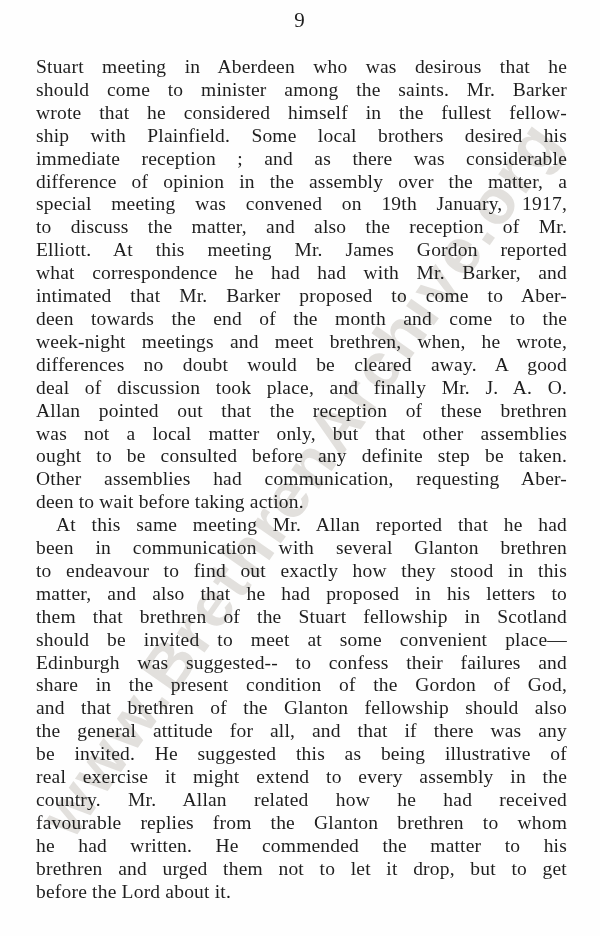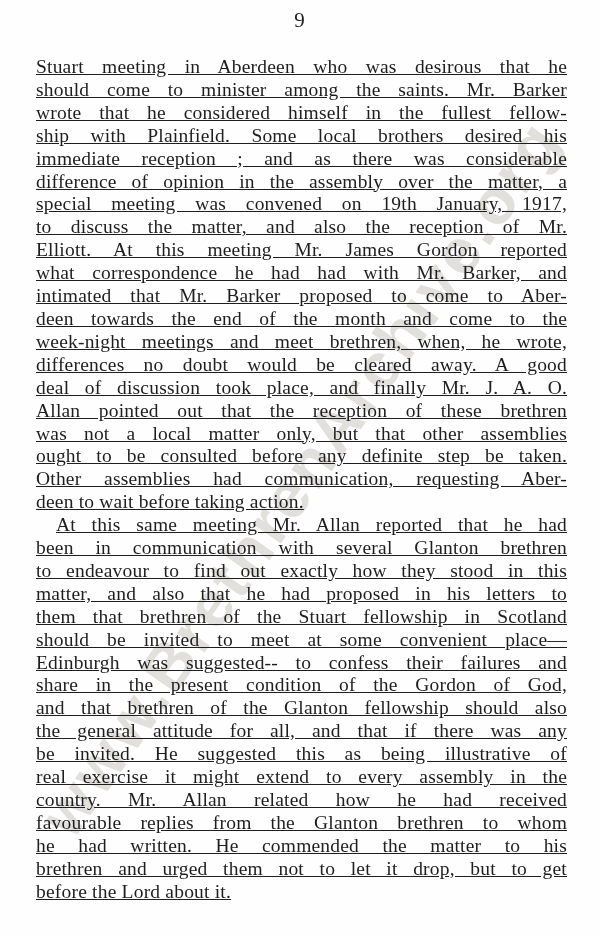--- a/index.html
+++ b/index.html
@@ -42,21 +42,20 @@
   }
   .text-block {
     position: absolute;
     top: 56px;
     left: 36px;
     right: 33px;
   }
   .para {
     margin: 0;
     padding: 0;
-    text-decoration: underline;
   }
   .line {
     display: block;
     font-size: 19.5px;
     line-height: 22.9px;
     letter-spacing: 0.2px;
     text-align: justify;
     text-align-last: justify;
     white-space: normal;
   }

